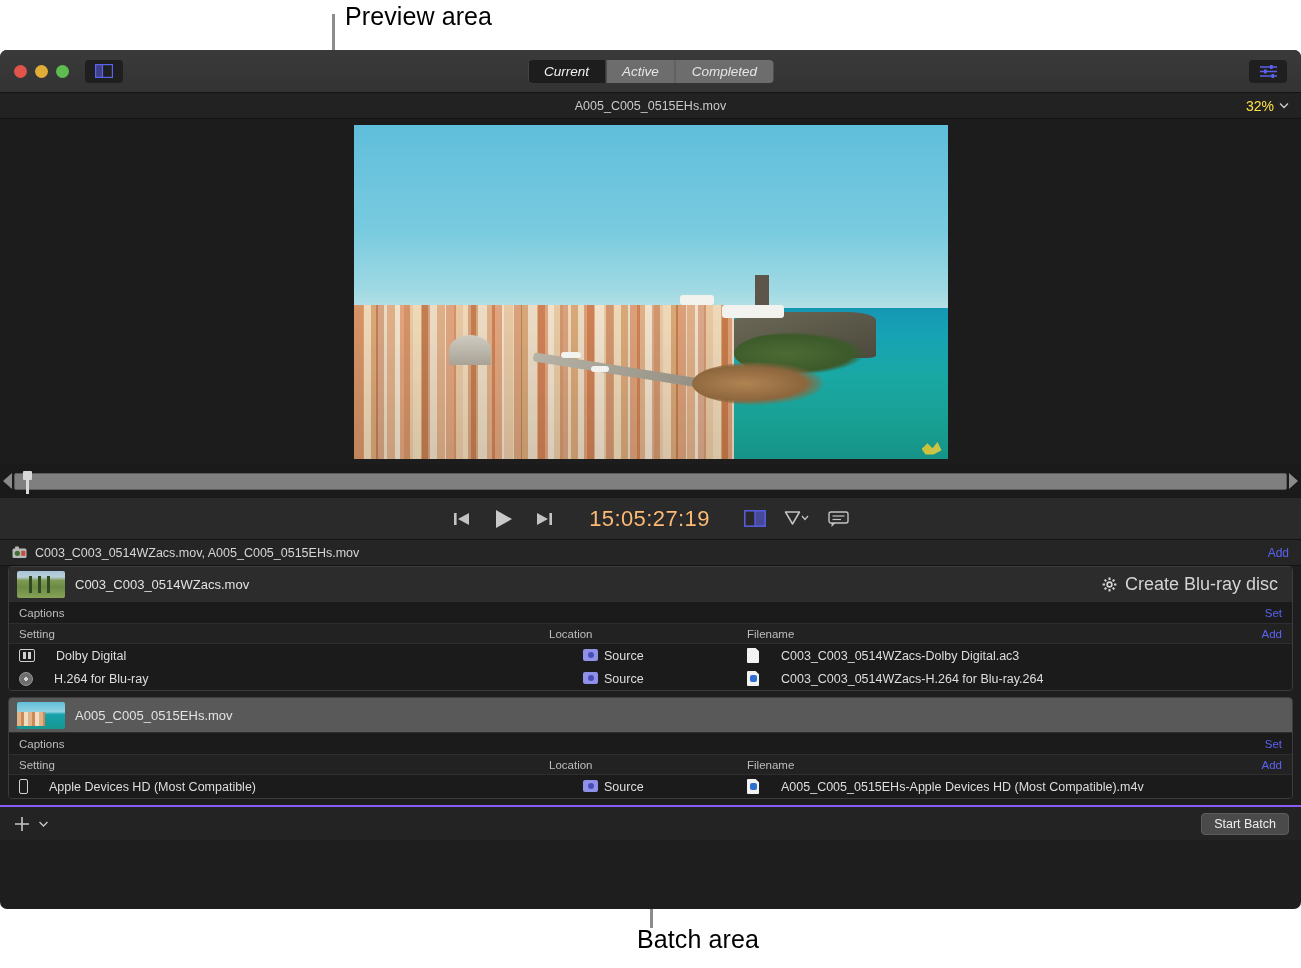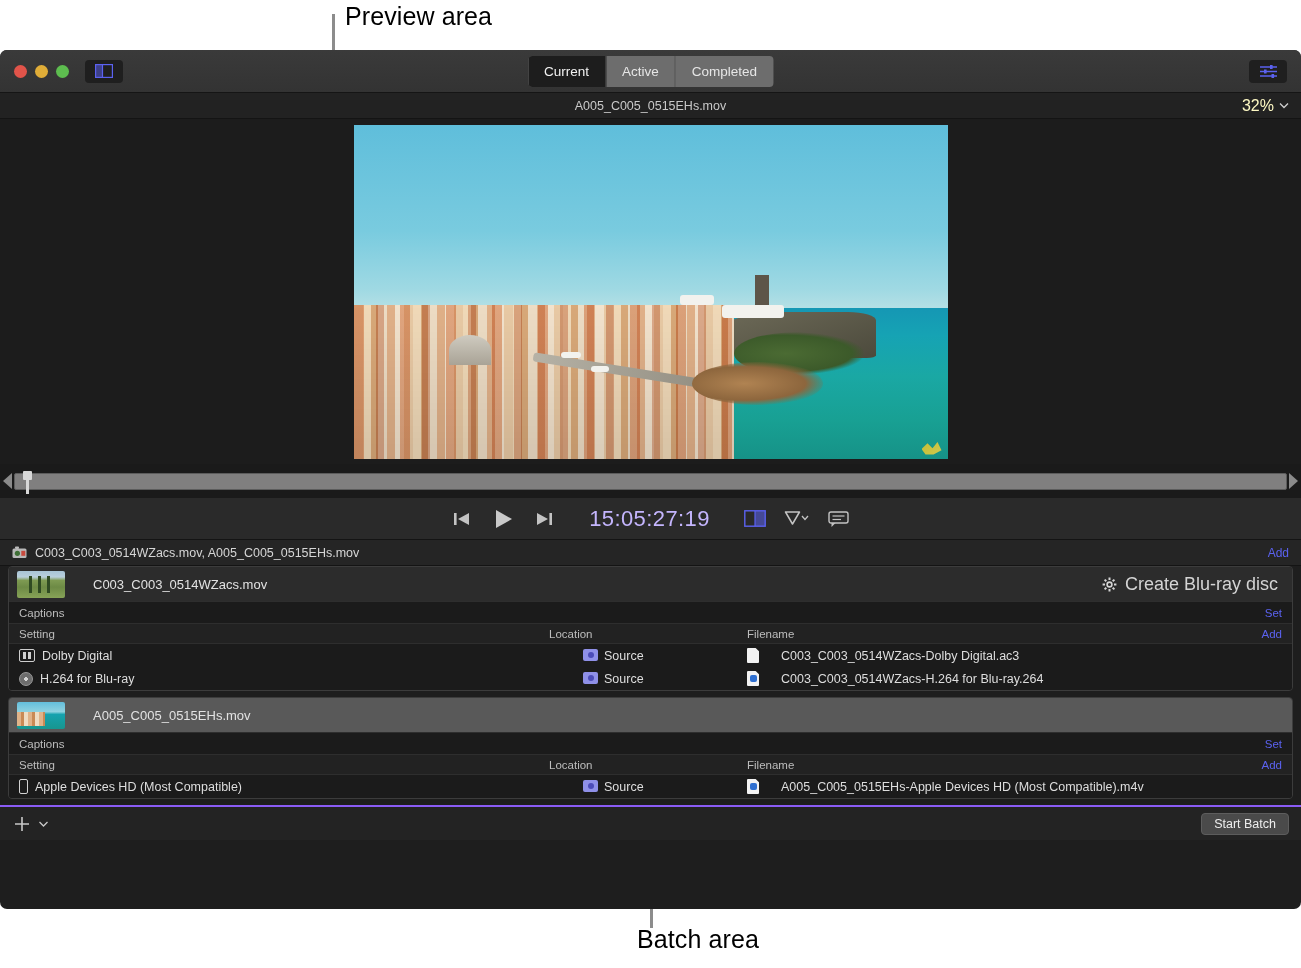--- a/index.html
+++ b/index.html
@@ -56,24 +56,25 @@
     background: #1f1f1f;
     border-radius: 4px;
     display: flex; align-items: center; justify-content: center;
   }
   .tb-btn.right { position:absolute; right:14px; margin-left:0; }
 
   .segmented {
     position: absolute;
     left: 50%; transform: translateX(-50%);
     display: flex;
-    height: 31px;
+    height: 23px;
     border-radius: 4px;
     overflow: hidden;
     background: #6d6d6d;
+    font-style: italic;
   }
   .seg {
     padding: 0 16px;
     display: flex; align-items: center;
     font-size: 13.5px;
     color: #e6e6e6;
     border-right: 1px solid #565656;
   }
   .seg:last-child { border-right: none; }
   .seg.active { background: #1d1d1d; color:#f2f2f2; }
@@ -83,21 +84,21 @@
     position: relative;
     height: 26px;
     background: #222222;
     border-bottom: 1px solid #141414;
     display:flex; align-items:center; justify-content:center;
   }
   .filebar .fname { font-size: 12.5px; color:#c9c9c9; }
   .zoomctl {
     position:absolute; right: 12px;
     display:flex; align-items:center; gap:5px;
-    font-size: 16px; color:#fef9c3;
+    font-size: 14px; color:#fde047;
   }
 
   
   .preview {
     position: relative;
     height: 345px;
     background: #1c1c1c;
     display:flex; align-items:center; justify-content:center;
   }
   .video {
@@ -231,21 +232,21 @@
   
   .transport {
     height: 42px;
     background:#2a2a2a;
     border-bottom:1px solid #141414;
     display:flex; align-items:center; justify-content:center;
     gap: 18px;
   }
   .t-icon { color:#c3c3c3; display:flex; align-items:center; }
   .timecode {
-    font-size: 22px; color:#c4b5fd;
+    font-size: 22px; color:#fdba74;
     letter-spacing: 0.4px;
     margin: 0 16px;
   }
 
   
   .batch { background:#1e1e1e; }
   .batch-head {
     height: 26px;
     background:#252525;
     display:flex; align-items:center;
@@ -276,21 +277,21 @@
     content:""; position:absolute; left:26%; top:22%; width:48%; height:60%;
     background: repeating-linear-gradient(90deg,#2f4a22 0 3px, rgba(0,0,0,0) 3px 9px);
   }
   .thumb.coast {
     background: linear-gradient(#63bedb 0%, #8fd2e0 36%, #16a2ae 46%, #17968f 100%);
   }
   .thumb.coast::after{
     content:""; position:absolute; left:0; top:40%; width:58%; height:50%;
     background: repeating-linear-gradient(90deg,#e0b389 0 4px,#c98a55 4px 7px,#efdcc2 7px 11px);
   }
-  .job-name { font-size:13px; color:#e2e2e2; margin-left:28px; }
+  .job-name { font-size:13px; color:#e2e2e2; margin-left:10px; }
   .job-right {
     margin-left:auto; display:flex; align-items:center; gap:8px;
     font-size:18px; color:#d4d4d4; padding-right:6px;
   }
 
   .row-captions {
     height: 22px; background:#1b1b1b;
     display:flex; align-items:center; padding: 0 10px;
     border-top:1px solid #2e2e2e;
   }
@@ -307,21 +308,21 @@
   .c-location { width: 198px; margin-left: 20px; }
   .c-filename { flex:1; }
   .c-add { padding-right:10px; font-size:11.5px; color:#5b62f0; }
 
   .out-row {
     height: 23px;
     display:flex; align-items:center;
     background:#1b1b1b;
     font-size:12.5px; color:#dedede;
   }
-  .out-row .c-setting { display:flex; align-items:center; gap:7px; padding-left:10px; }
+  .out-row .c-setting { display:flex; align-items:center; gap:21px; padding-left:10px; }
   .out-row .c-location{ display:flex; align-items:flex-start; gap:6px;padding-left:34px; }
   .out-row .c-filename{ display:flex; align-items:center; gap:22px; }
 
   .folder-icon {
     width:15px; height:12px; border-radius:2px;
     background:#8f90e8; position:relative; flex:none;
   }
   .folder-icon::after{
     content:""; position:absolute; left:5px; top:3px;
     width:6px;height:6px;border-radius:50%;

